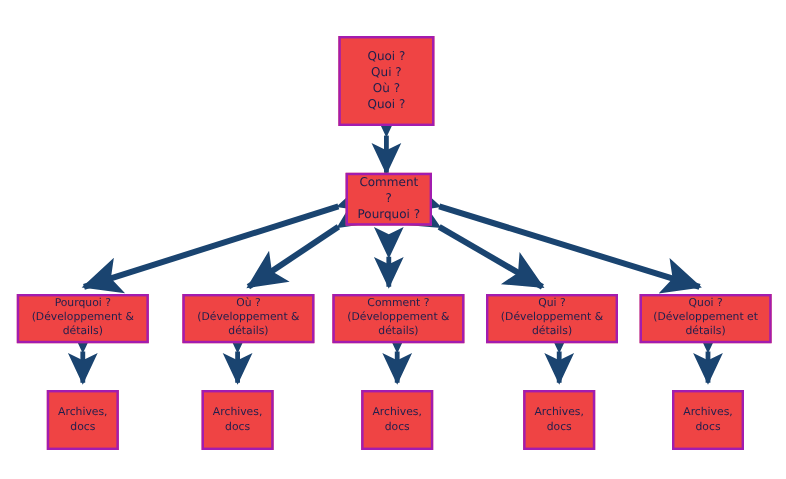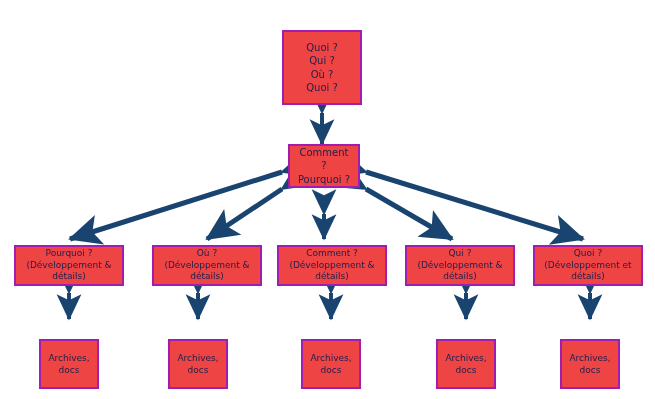--- a/index.html
+++ b/index.html
@@ -67,21 +67,21 @@
     padding: 0 2px;
   }
   .dev-box .node-line { line-height: 1.28; }
   #box-dev-0 { left: 14px; }
   #box-dev-1 { left: 152px; }
   #box-dev-2 { left: 277px; }
   #box-dev-3 { left: 405px; }
   #box-dev-4 { left: 533px; }
   
   .arch-box {
-    top: 339px;
+    top: 325px;
     width: 60px;
     height: 50px;
     font-size: 9px;
   }
   .arch-box .node-line { line-height: 1.35; }
   #box-arch-0 { left: 39px; }
   #box-arch-1 { left: 168px; }
   #box-arch-2 { left: 301px; }
   #box-arch-3 { left: 436px; }
   #box-arch-4 { left: 560px; }

